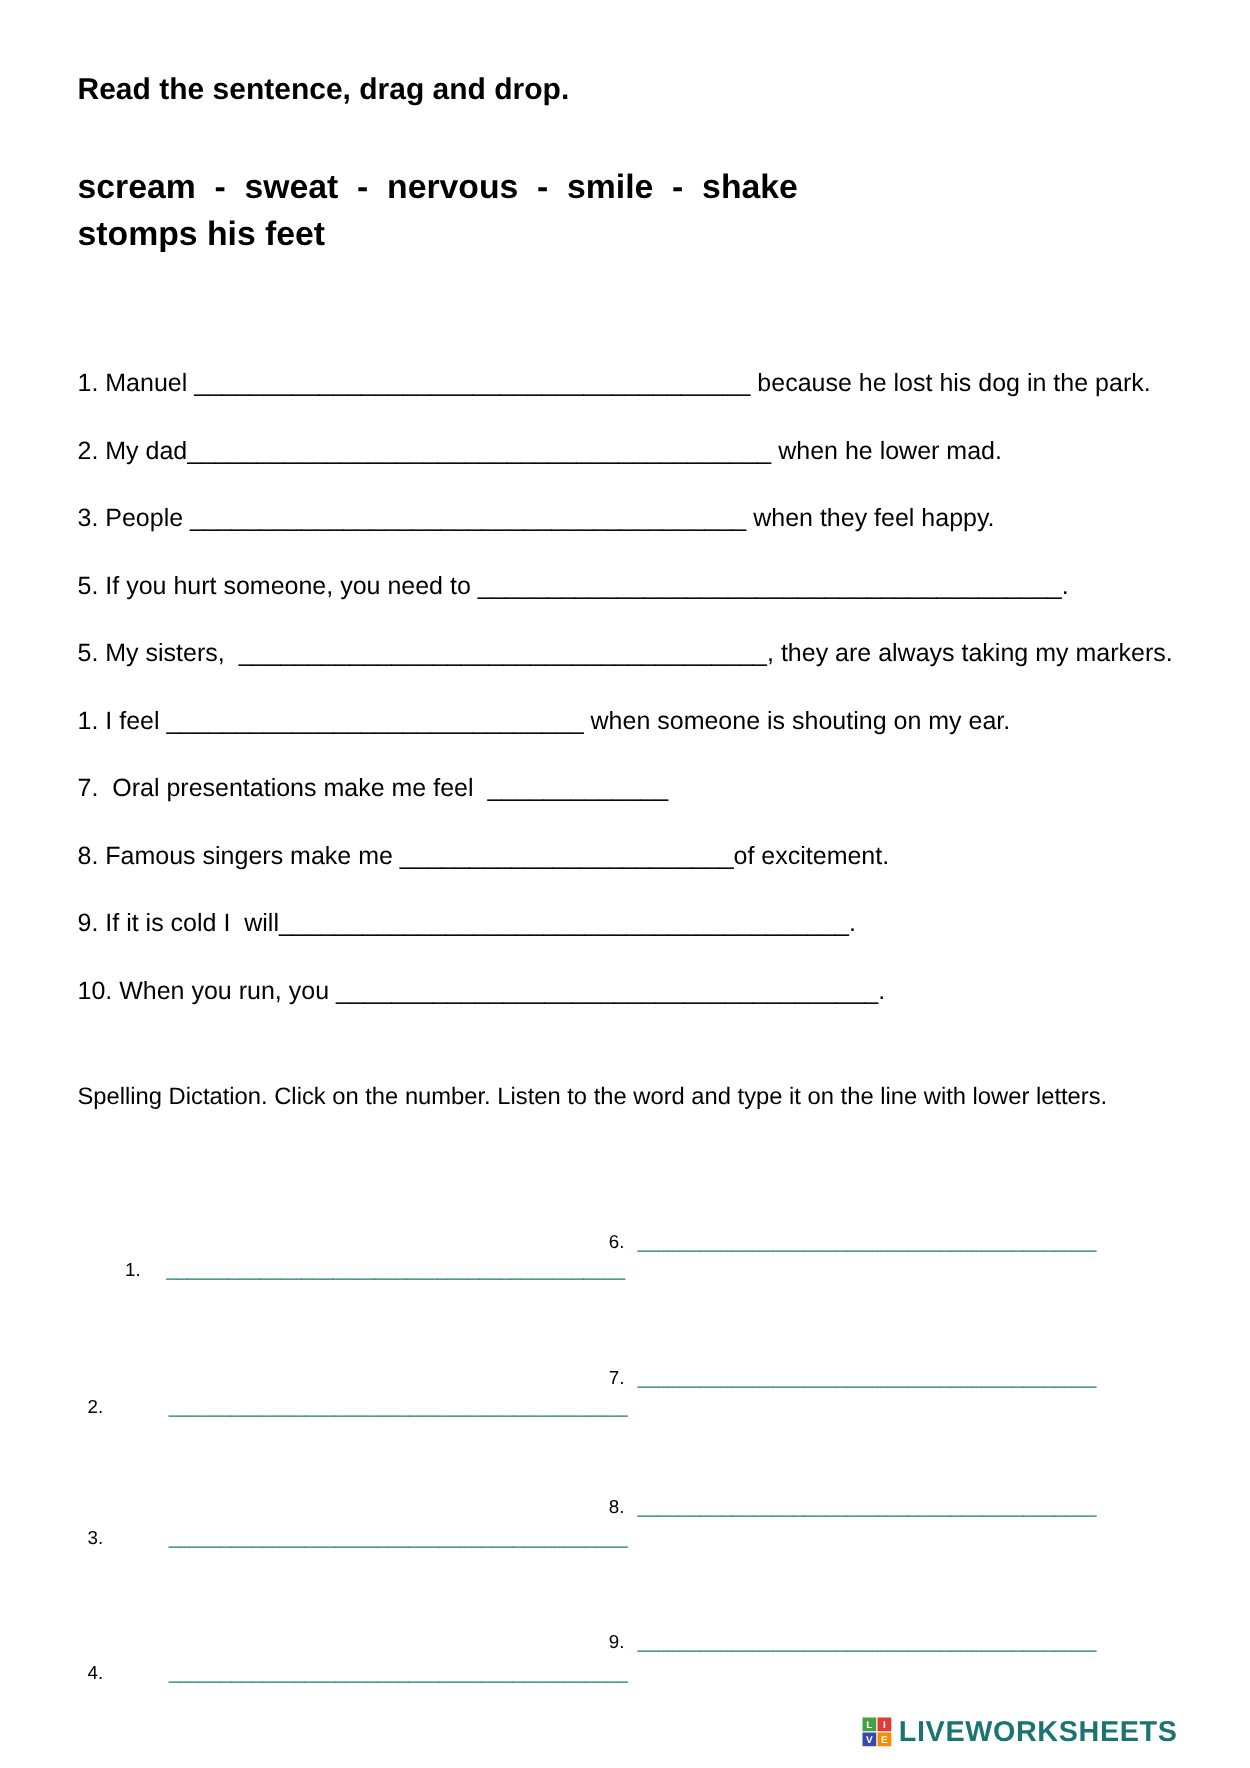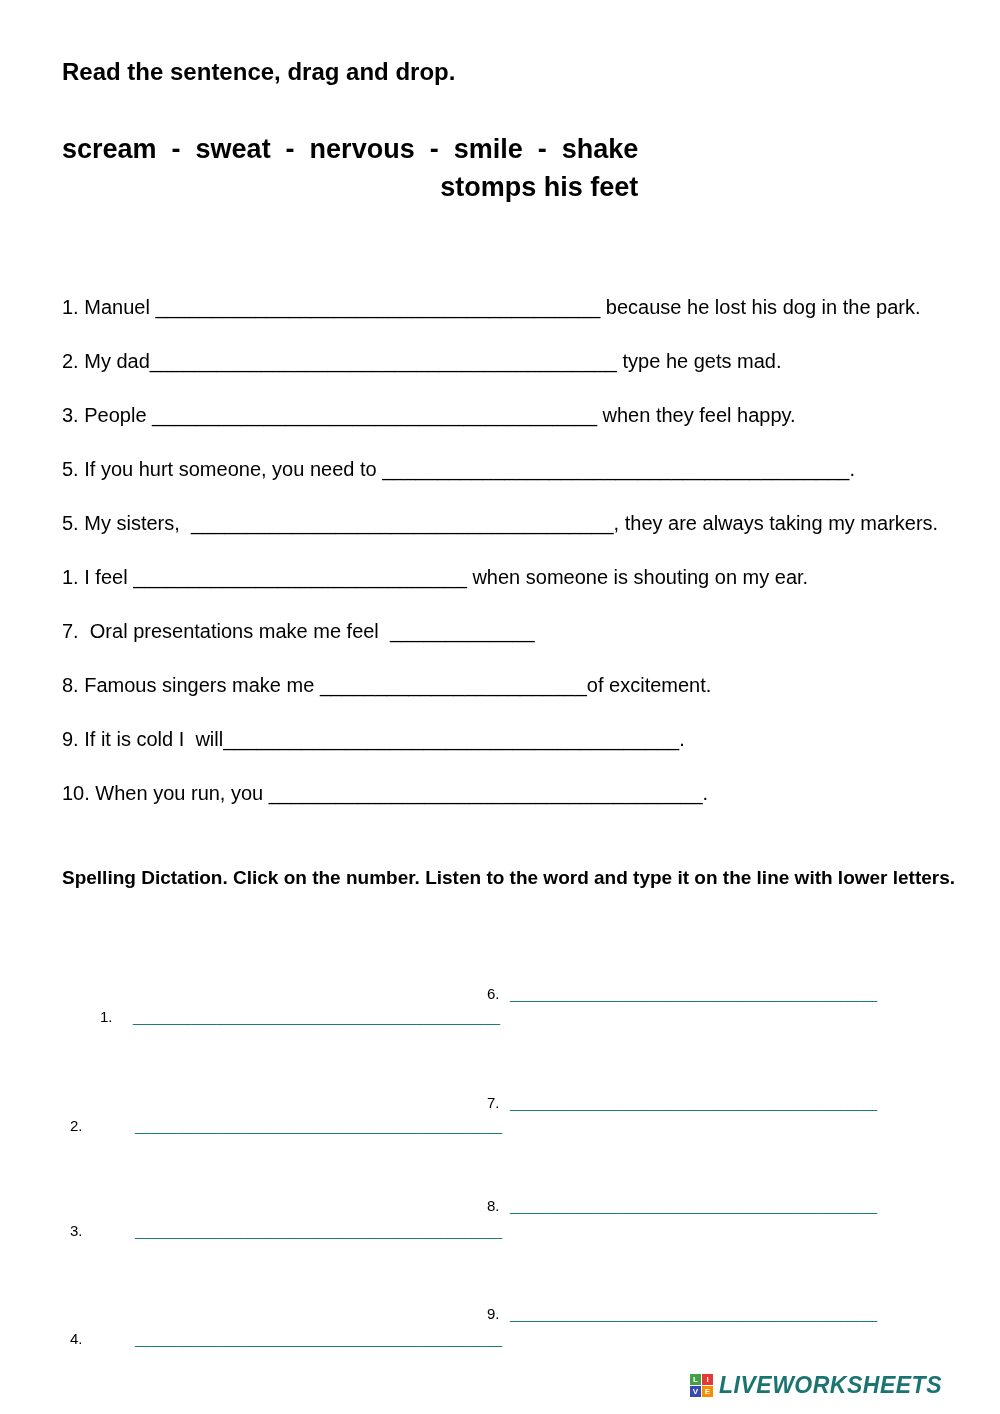--- a/index.html
+++ b/index.html
@@ -19,37 +19,37 @@
     font-size:24px;
     font-weight:bold;
   }
   .word-bank{
     position:absolute;
     left:62px; top:130px;
     font-size:27px;
     font-weight:bold;
     line-height:38px;
   }
-  .wb-line{white-space:pre-wrap;text-align:right;}
+  .wb-line{white-space:pre-wrap;}
   .sentences{
     position:absolute;
     left:62px; top:298px; right:30px;
     font-size:20px;
   }
   .sentence{
     margin:0 0 35px 0;
     line-height:19px;
     white-space:pre-wrap;
   }
   .blank{white-space:pre;}
   .dict-heading{
     position:absolute;
     left:62px; top:864px; right:40px;
     font-size:19px;
-    font-weight:bold;
+    font-weight:normal;
     line-height:27px;
   }
   .dictation{
     position:absolute;
     left:0; top:960px;
     width:100%; height:420px;
     font-size:15px;
   }
   .dict-item{position:absolute; left:0; width:100%; height:20px;}
   .dict-num{position:absolute; top:0;}
@@ -73,38 +73,37 @@
     font-size:8px;
     font-weight:bold;
     display:flex; align-items:center; justify-content:center;
     line-height:1;
   }
   .brand{
     font-size:23px;
     font-weight:bold;
     color:#1b7472;
     letter-spacing:0.5px;
-    font-style:italic;
   }
 </style>
 </head>
 <body>
 
 <div class="page">
 
   <h1 class="title">Read the sentence, drag and drop.</h1>
 
   <div class="word-bank">
     <div class="wb-line">scream  -  sweat  -  nervous  -  smile  -  shake</div>
     <div class="wb-line">stomps his feet</div>
   </div>
 
   <div class="sentences">
     <p class="sentence"><span>1. Manuel </span><span class="blank">________________________________________</span><span> because he lost his dog in the park.</span></p>
-    <p class="sentence"><span>2. My dad</span><span class="blank">__________________________________________</span><span> type he gets mad.</span></p>
+    <p class="sentence"><span>2. My dad</span><span class="blank">__________________________________________</span><span> when he lower mad.</span></p>
     <p class="sentence"><span>3. People </span><span class="blank">________________________________________</span><span> when they feel happy.</span></p>
     <p class="sentence"><span>5. If you hurt someone, you need to </span><span class="blank">__________________________________________</span><span>.</span></p>
     <p class="sentence"><span>5. My sisters,  </span><span class="blank">______________________________________</span><span>, they are always taking my markers.</span></p>
     <p class="sentence"><span>1. I feel </span><span class="blank">______________________________</span><span> when someone is shouting on my ear.</span></p>
     <p class="sentence"><span>7.  Oral presentations make me feel  </span><span class="blank">_____________</span><span></span></p>
     <p class="sentence"><span>8. Famous singers make me </span><span class="blank">________________________</span><span>of excitement.</span></p>
     <p class="sentence"><span>9. If it is cold I  will</span><span class="blank">_________________________________________</span><span>.</span></p>
     <p class="sentence"><span>10. When you run, you </span><span class="blank">_______________________________________</span><span>.</span></p>
   </div>
 

